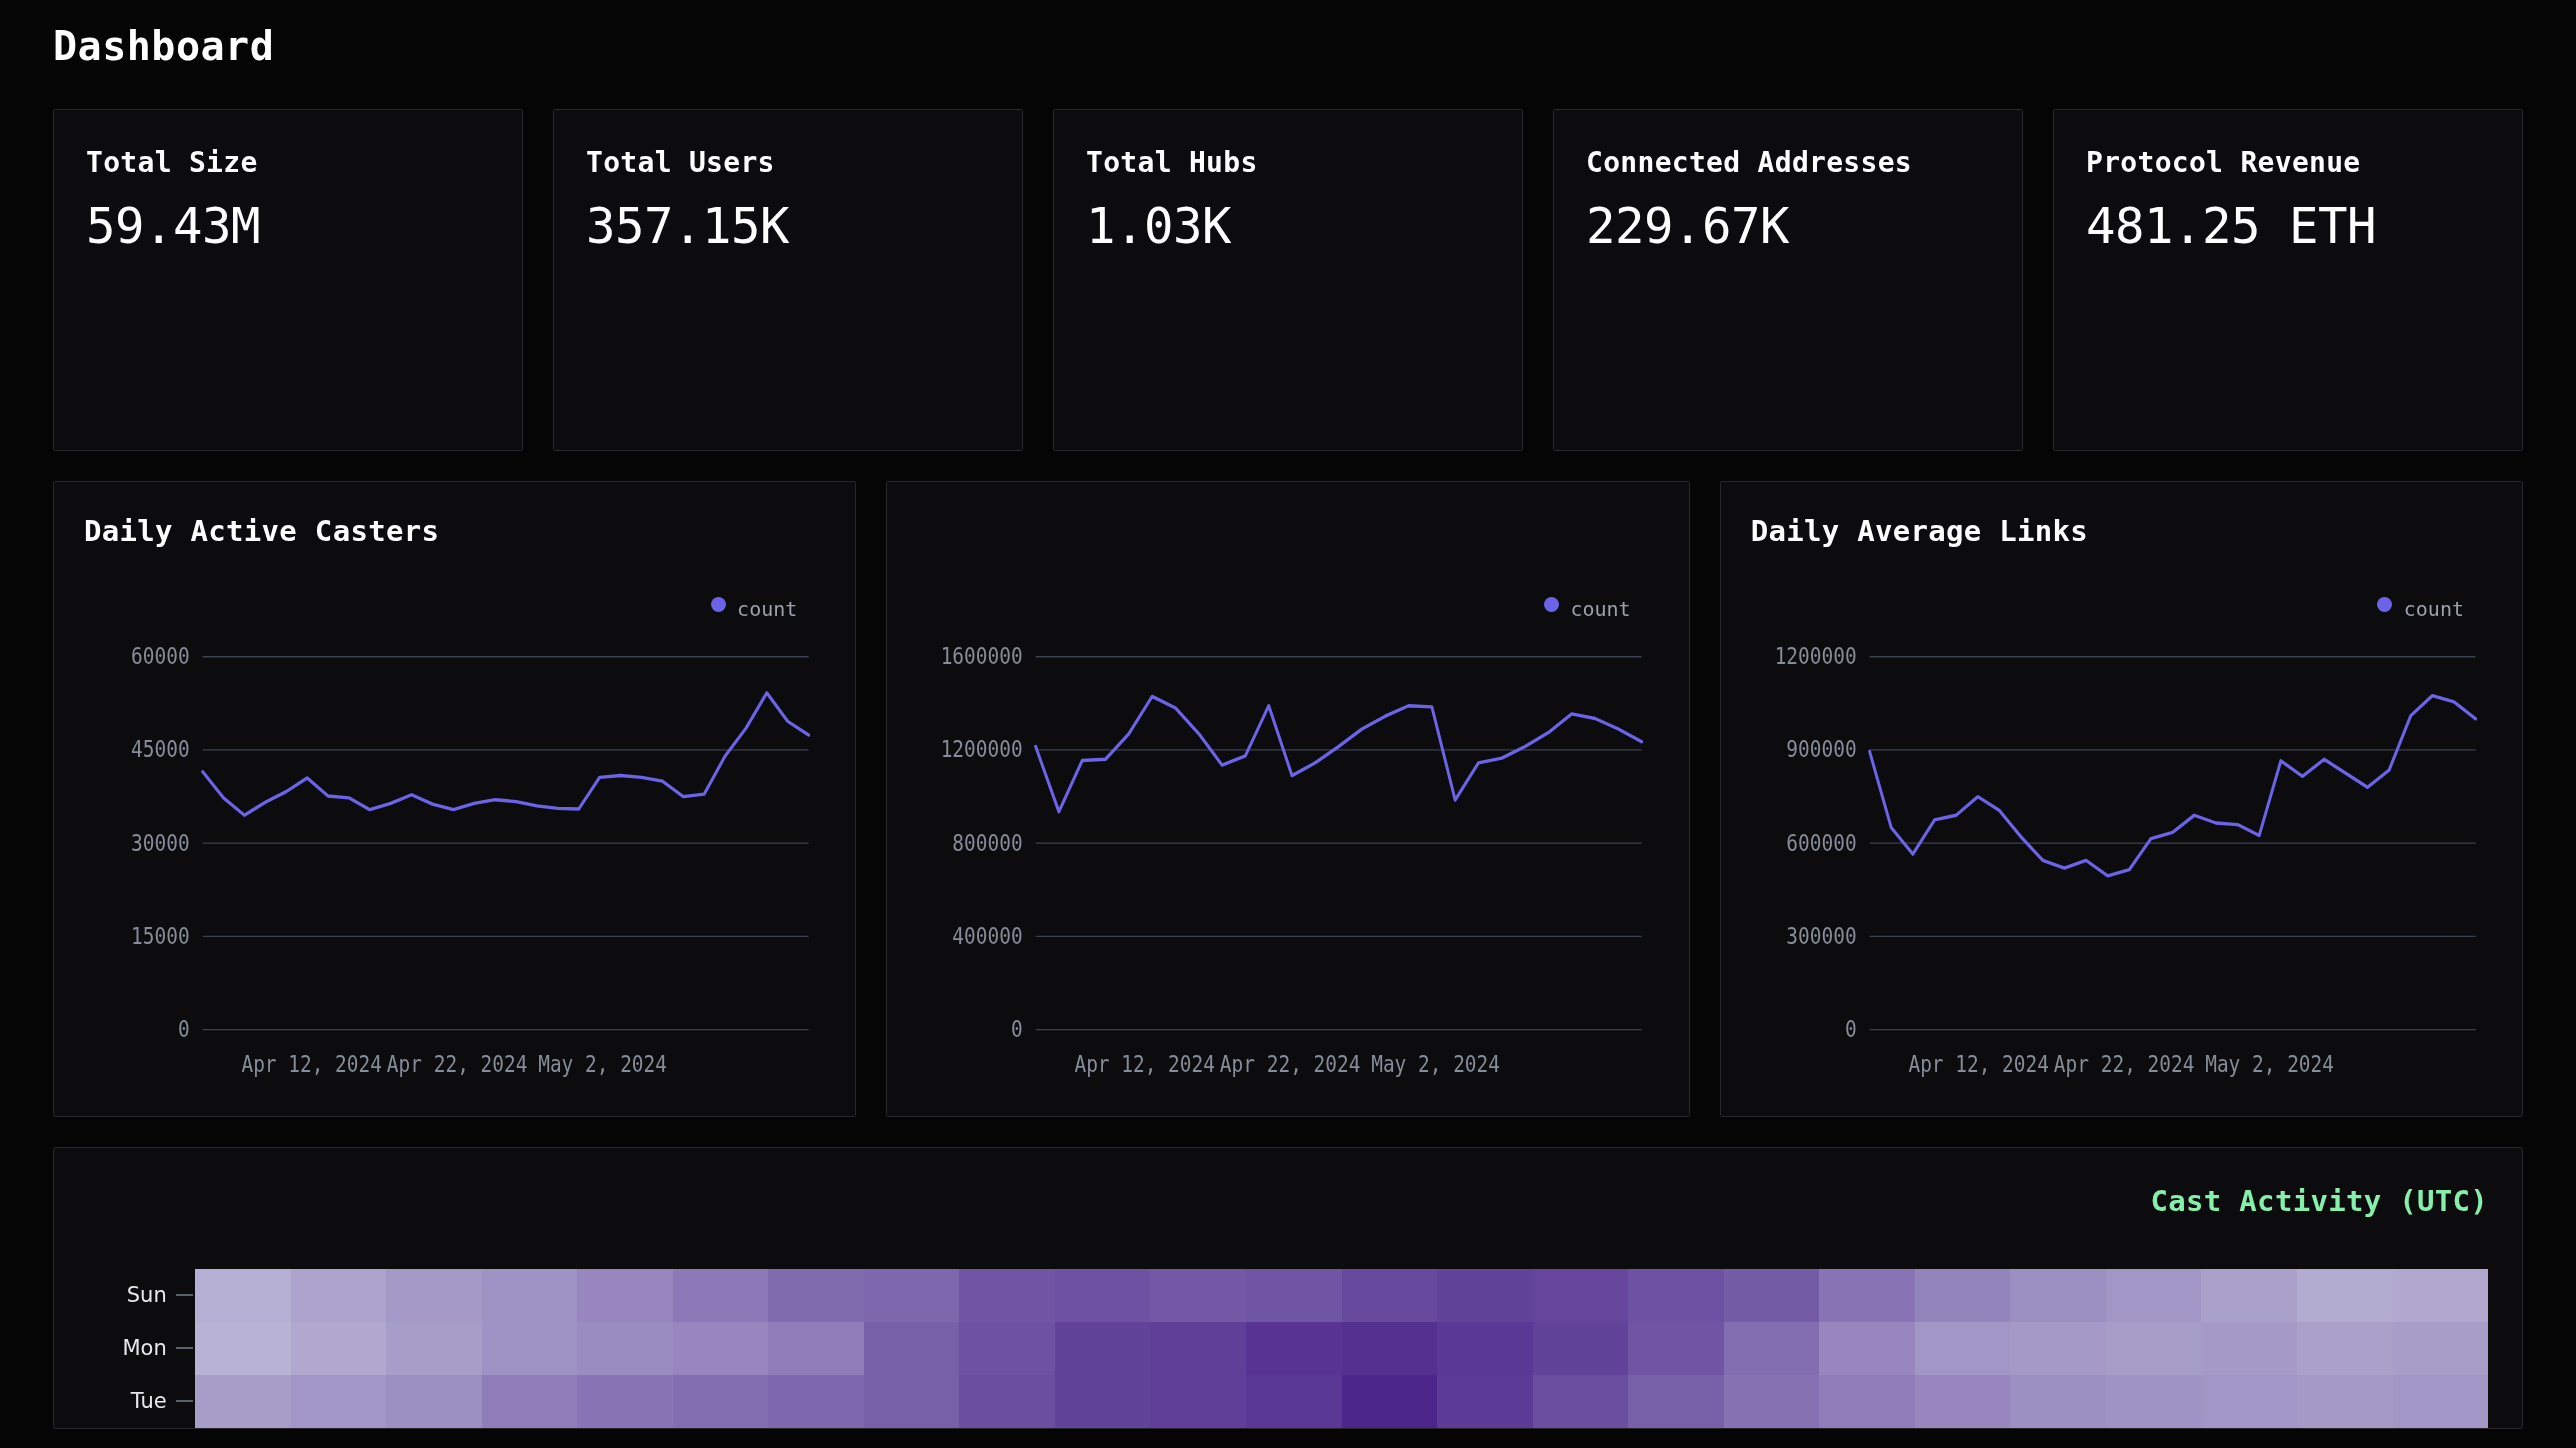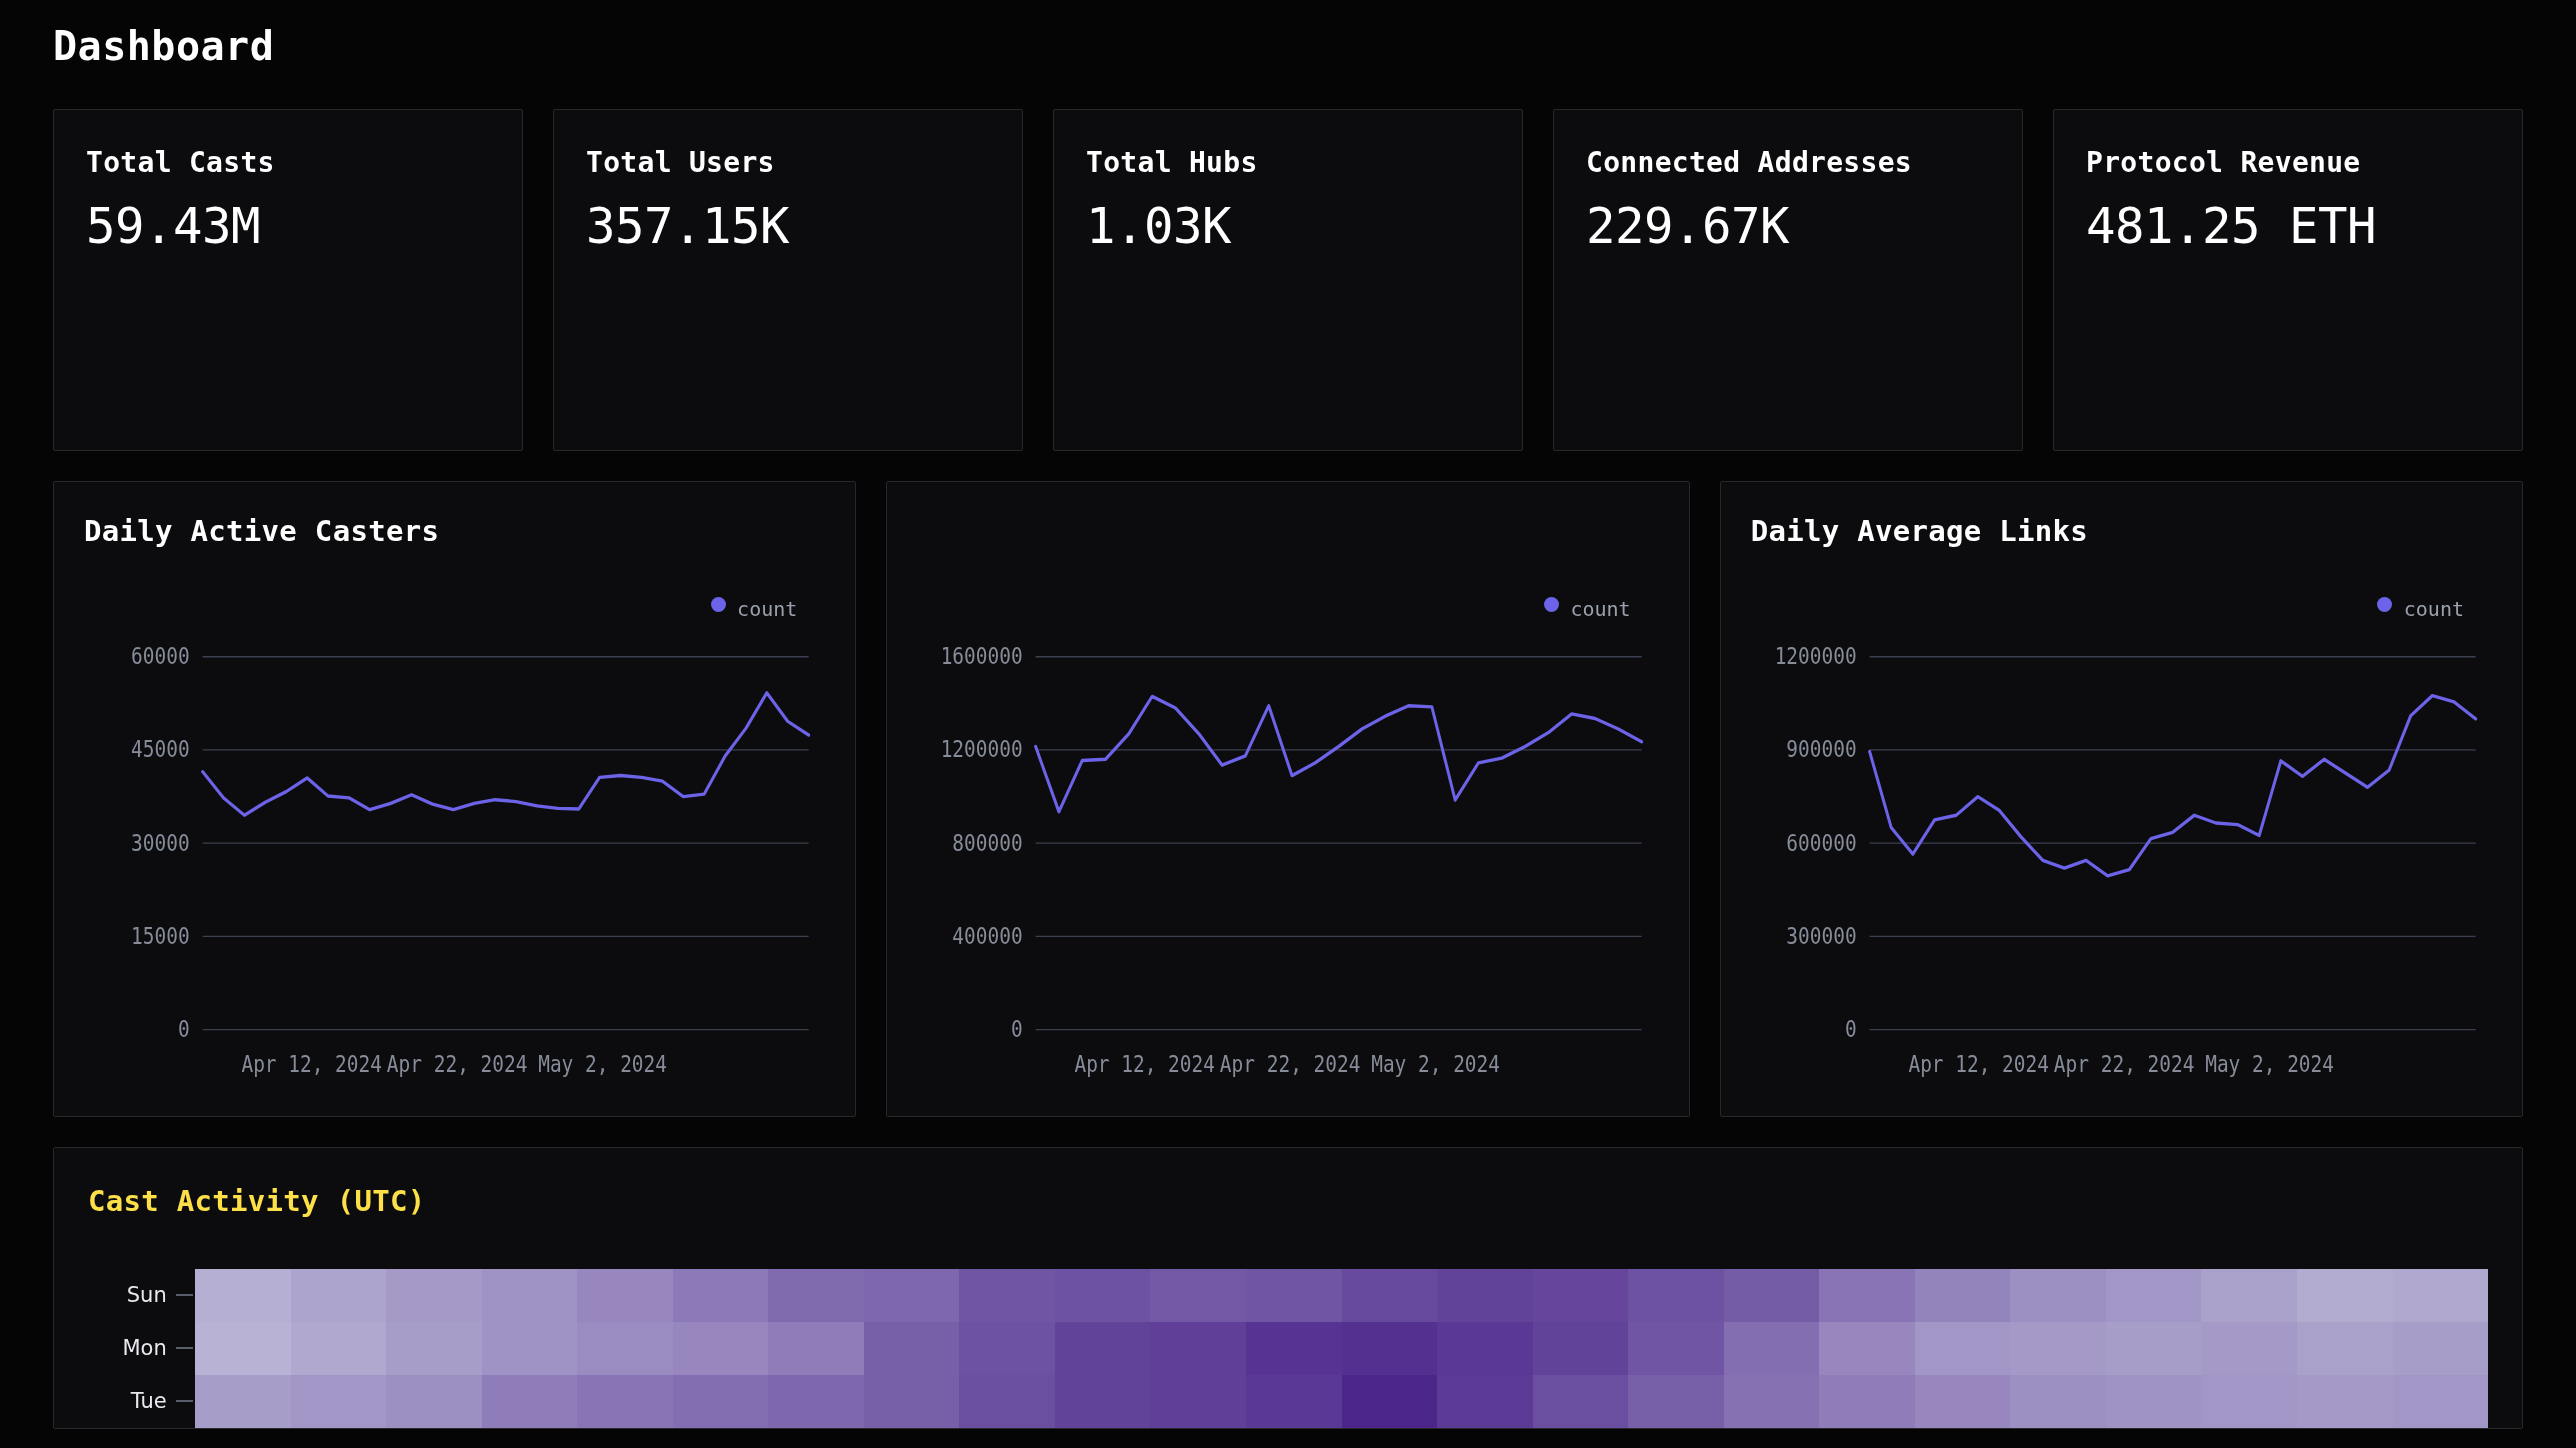--- a/index.html
+++ b/index.html
@@ -106,22 +106,23 @@
     background: #0c0c0e;
     border: 0.9px solid #27272c;
     border-radius: 1.9px;
     padding: 36px 34px 0 34px;
     position: relative;
     overflow: hidden;
   }
   .heatmap-title {
     font-size: 29px;
     font-weight: 700;
-    color: #fde047;
+    color: #86efac;
     letter-spacing: 0.3px;
+    text-align: right;
   }
   .heatmap-body {
     position: absolute;
     left: 34px; right: 34px; top: 121px; bottom: 0;
     display: flex;
   }
   .heat-ylabels {
     width: 107px;
     flex: 0 0 107px;
     display: flex;
@@ -147,21 +148,21 @@
 </style>
 </head>
 <body>
 
 <div class="page">
 
   <h1 class="page-title">Dashboard</h1>
 
   <div class="stats-row">
     <div class="stat-card">
-      <div class="stat-label">Total Casts</div>
+      <div class="stat-label">Total Size</div>
       <div class="stat-value">59.43M</div>
     </div>
     <div class="stat-card">
       <div class="stat-label">Total Users</div>
       <div class="stat-value">357.15K</div>
     </div>
     <div class="stat-card">
       <div class="stat-label">Total Hubs</div>
       <div class="stat-value">1.03K</div>
     </div>

